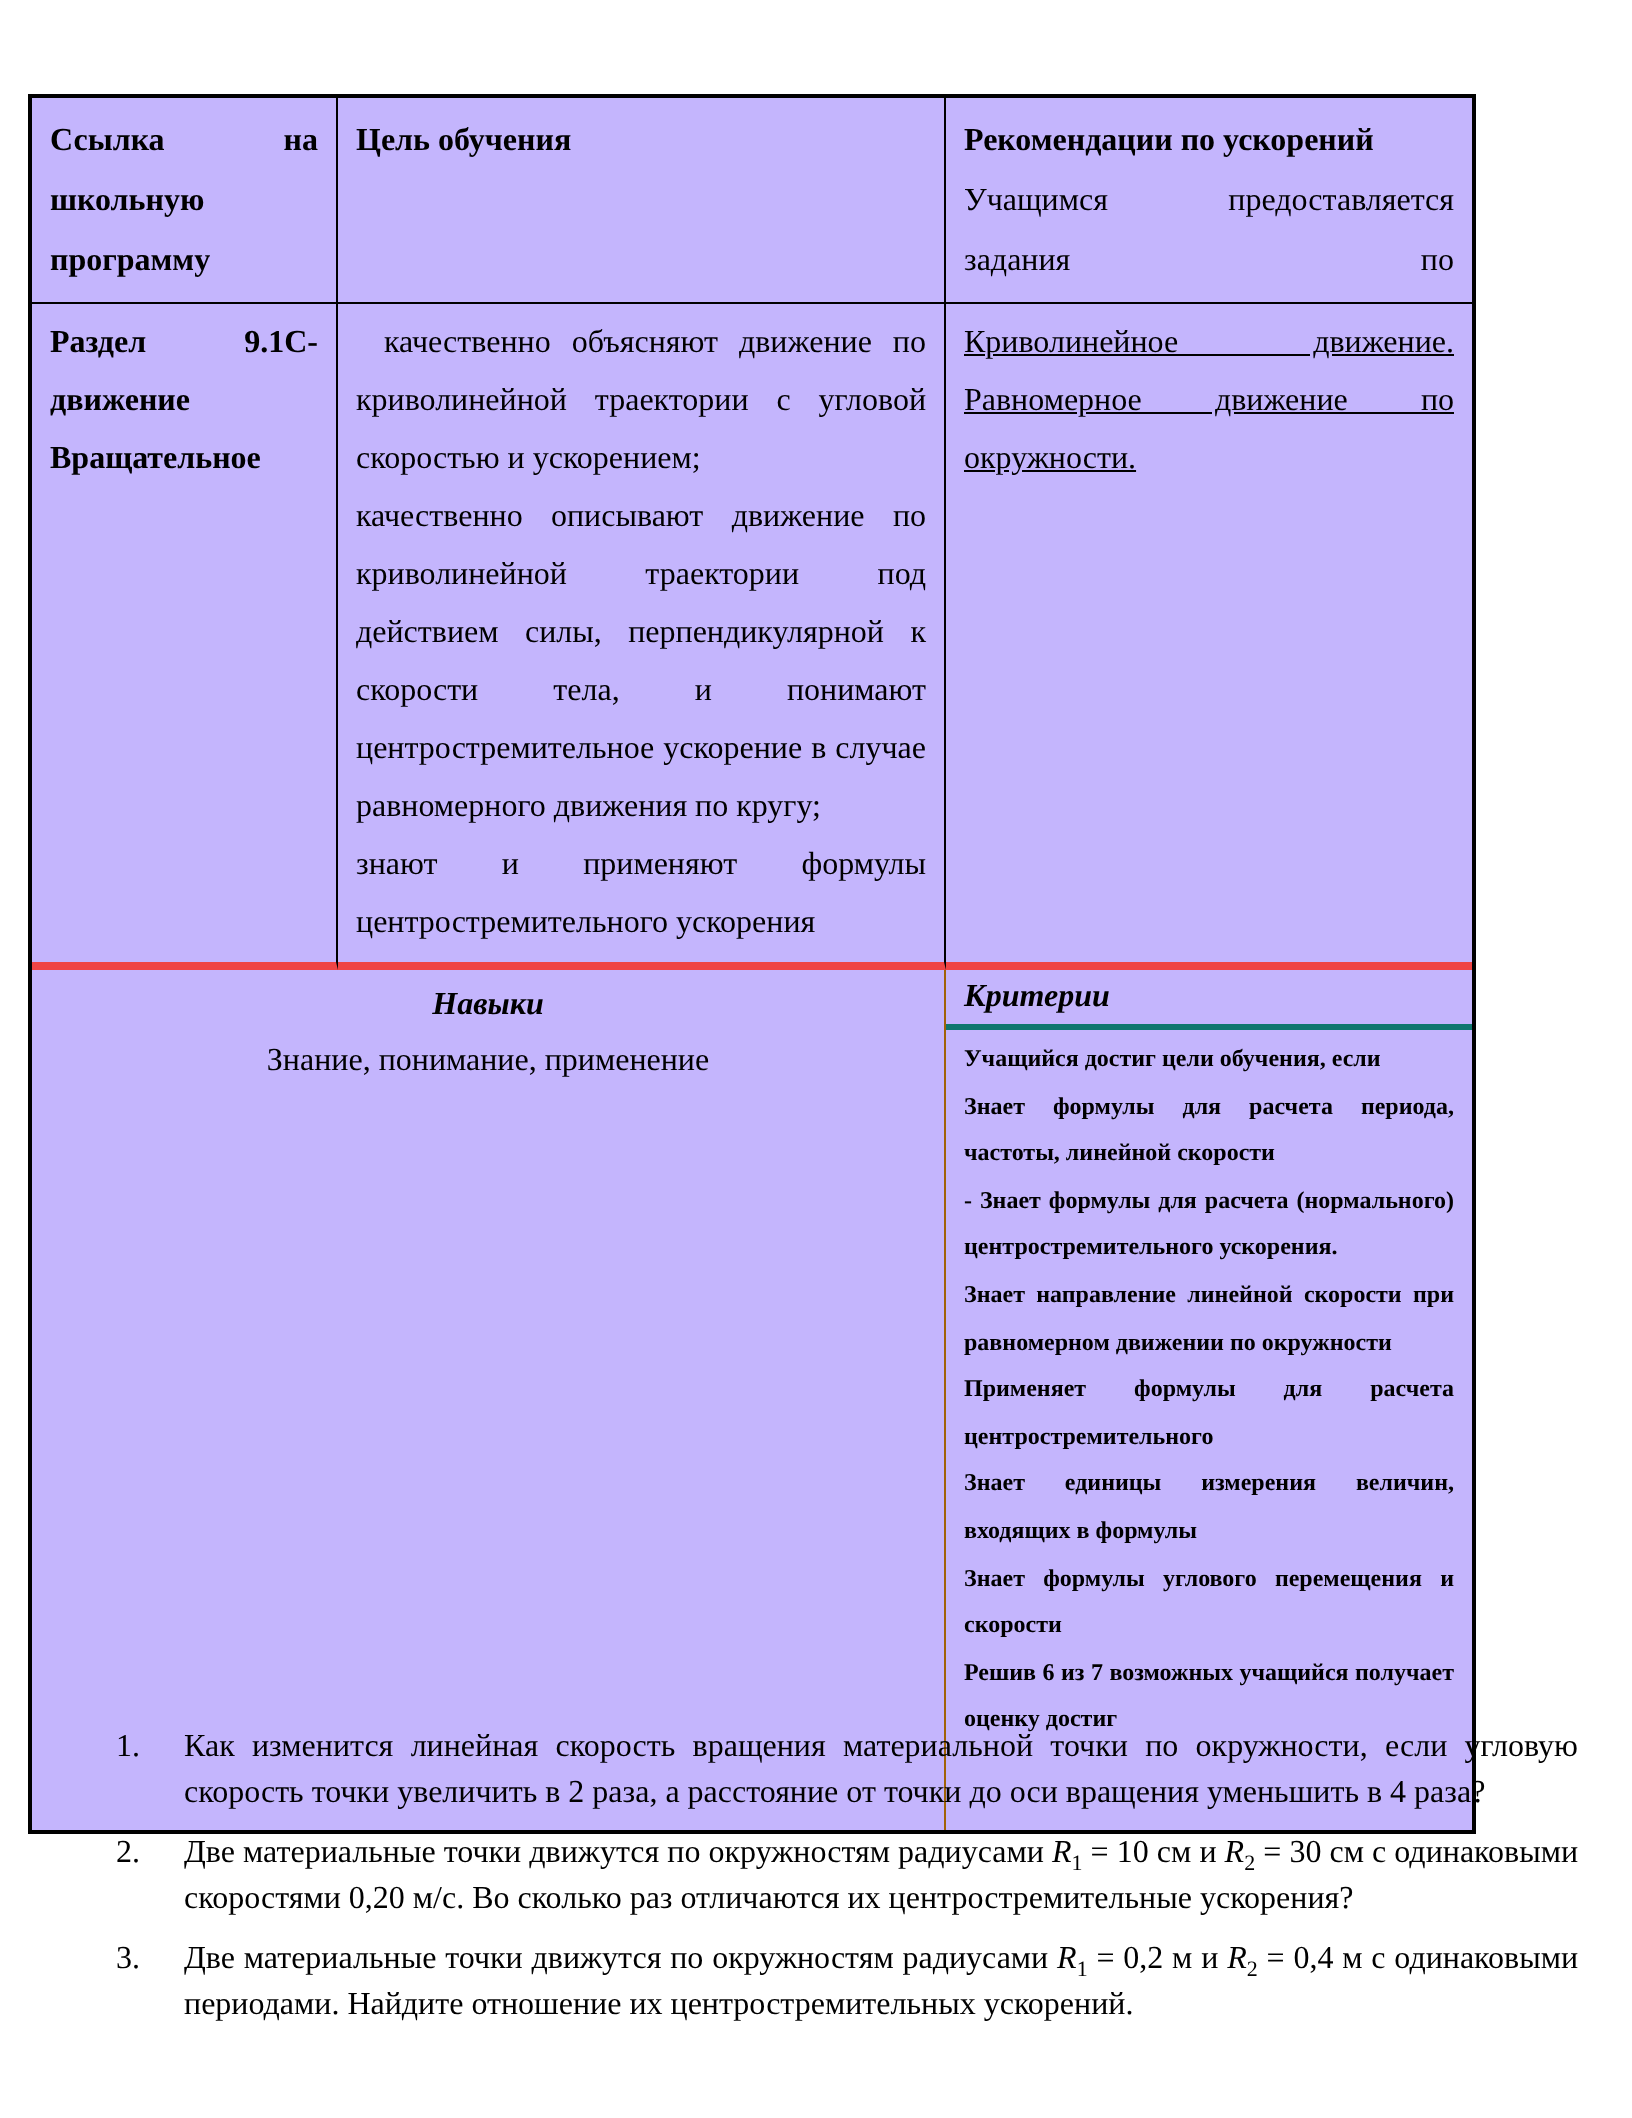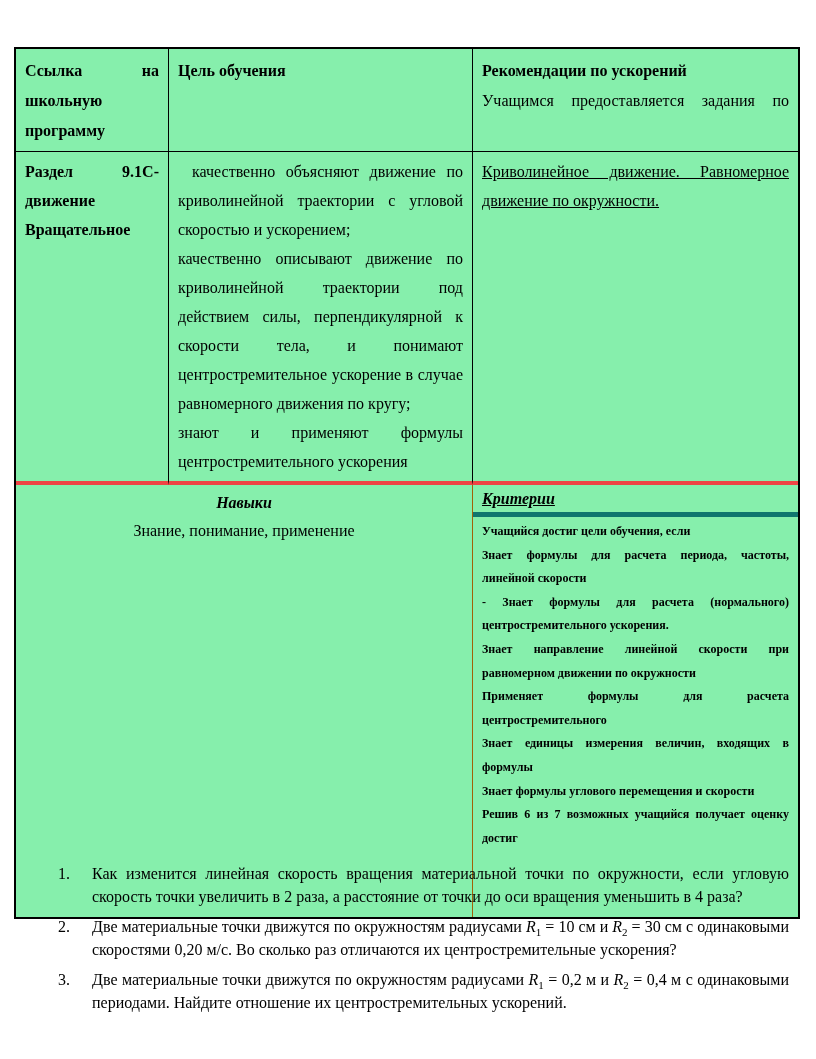--- a/index.html
+++ b/index.html
@@ -5,26 +5,26 @@
   html, body { margin:0; padding:0; }
   body {
     width:816px; height:1059px;
     background:#ffffff; color:#000000;
     font-family:"Liberation Serif", serif;
     overflow:hidden; position:relative;
   }
 
   
   .ctable {
-    position:absolute; left:14px; top:47px; width:786px;
+    position:absolute; left:14px; top:47px; width:724px;
     box-sizing:border-box;
     border:2px solid #000;
     display:grid;
     grid-template-columns:153px 304px 1fr;
-    background:#86efac;
+    background:#c4b5fd;
   }
   .cell { box-sizing:border-box; padding:5px 9px; font-size:16px; }
 
   
   .cA1, .cA2, .cA3 { border-bottom:1px solid #000; min-height:95px; line-height:30px; padding-top:7px; }
   .cA1, .cA2 { border-right:1px solid #000; }
   .hdr-bold { font-weight:bold; }
   .justify-last { text-align:justify; text-align-last:justify; }
 
   
@@ -37,23 +37,23 @@
 
   
   .cL {
     grid-column:1 / 3; grid-row:3 / 5;
     border-right:1px solid #a16207;
     line-height:28px; padding-top:4px;text-align:center;
   }
   .skills-title { font-weight:bold; font-style:italic; }
   .cC3a {
     grid-column:3;
-    border-bottom:5px solid #0f766e;
+    border-bottom:3px solid #0f766e;
     font-weight:bold; font-style:italic;
-    line-height:21px; padding:3px 9px;text-decoration:underline;
+    line-height:21px; padding:3px 9px;
   }
   .cC3b {
     grid-column:3;
     font-weight:bold; 
     font-size:12px; line-height:23.6px;
     text-align:justify;
     padding:3px 9px 6px;
     min-height:400px;
   }
   .cC3b .crit-line { text-align:justify; }

